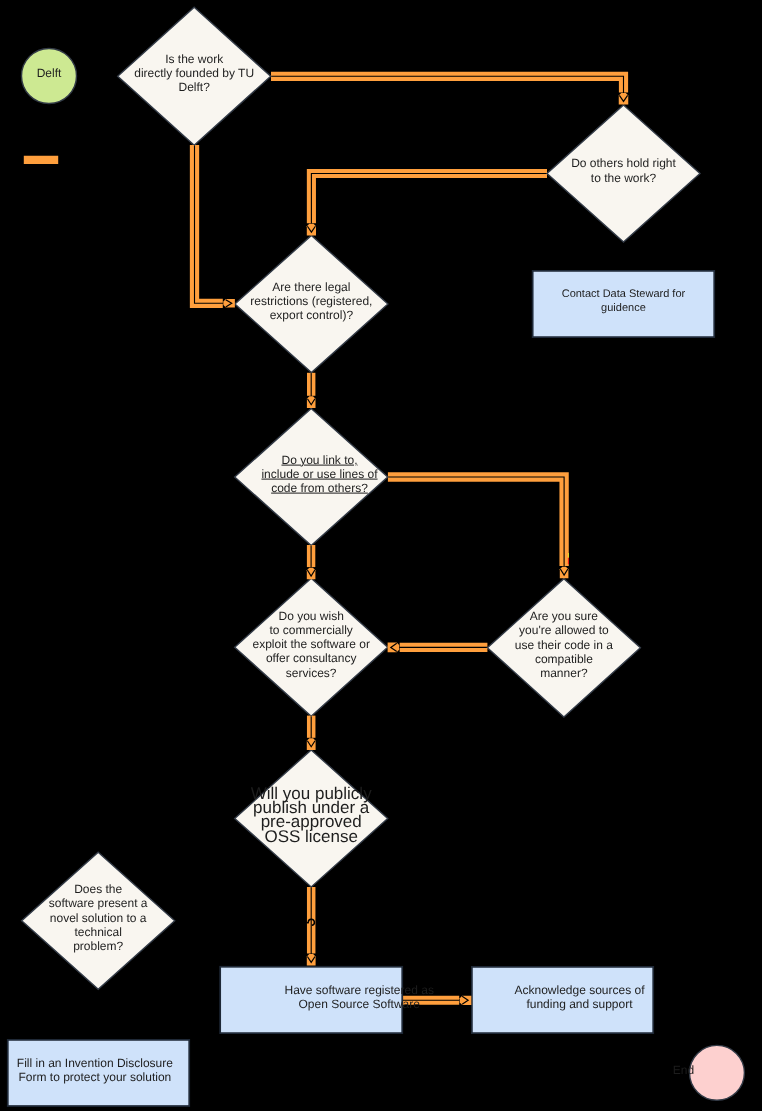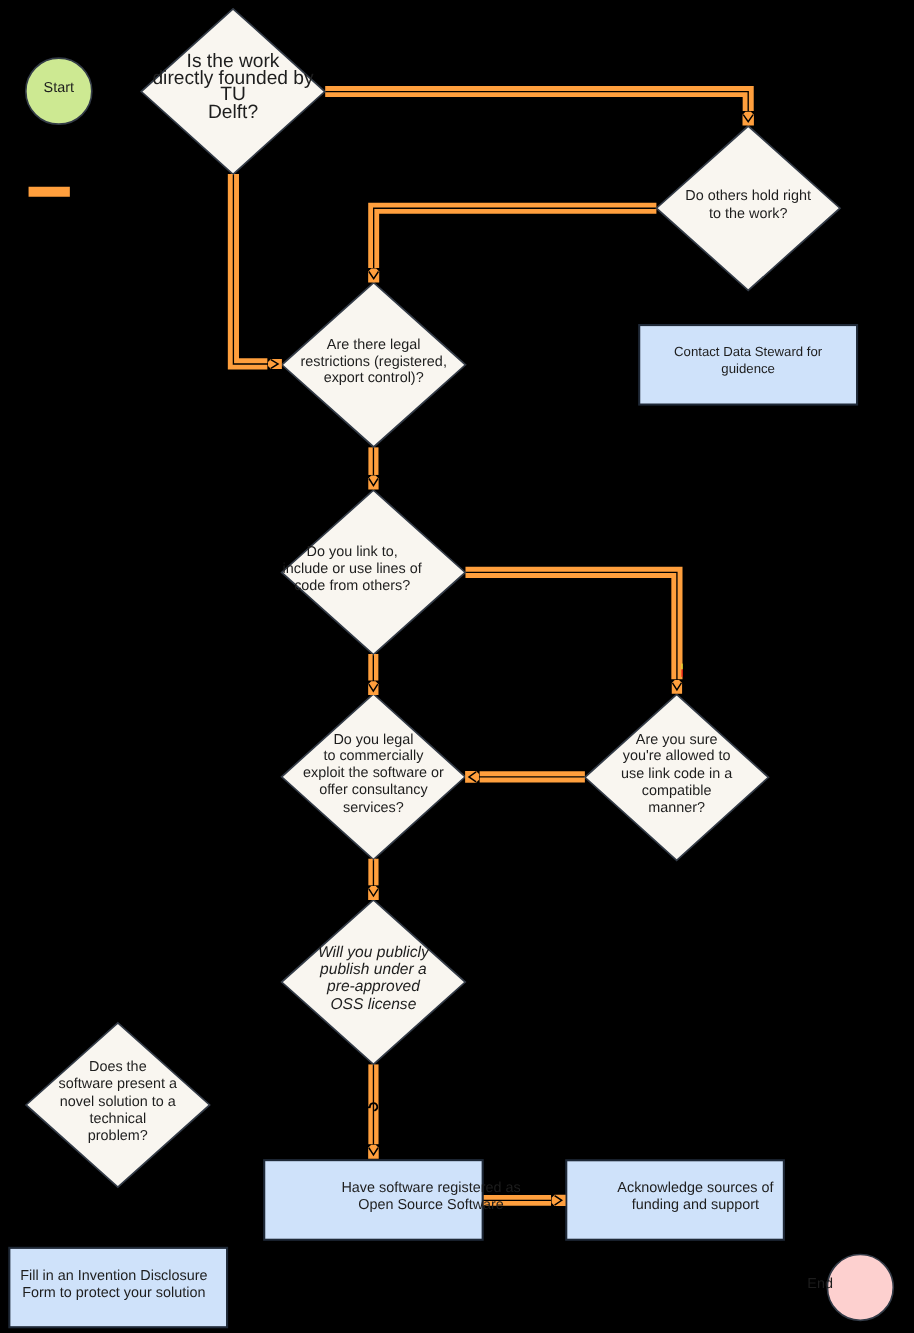--- a/index.html
+++ b/index.html
@@ -98,45 +98,45 @@
         <path d="M462.15,996.30 L468.10,1000.30 L462.15,1004.30" fill="none" stroke="#000000" stroke-width="1.2" stroke-linejoin="miter" stroke-linecap="butt"></path>
       </g>
       <g>
         <path d="M308.21,922.21 A3.1,3.1 0 1 1 312.44,925.28" fill="none" stroke="#000000" stroke-width="1.45" stroke-linecap="round"></path>
         <path d="M306.59999999999997,922.75 L308.8,922.75" fill="none" stroke="#000000" stroke-width="1.45" stroke-linecap="butt"></path>
       </g>
       <rect x="567.9" y="553" width="1" height="4.8" fill="#e3e22c"></rect>
       <rect x="567.9" y="557.8" width="1" height="6.3" fill="#ef1111"></rect>
     </svg>
   <div id="labels">
-    <div class="nlabel" style="font-size: 12px; line-height: 14.3px; transform: translate3d(0px, -3.4px, 0px); left: 21.5px; top: 48.5px; width: 55px; height: 55px;">Start</div>
-    <div class="nlabel" style="font-size: 16px; line-height: 14.3px; transform: translate3d(0px, -3.4px, 0px); left: 117.7px; top: 7.3px; width: 153px; height: 138px;">Is the work
+    <div class="nlabel" style="font-size: 12px; line-height: 14.3px; transform: translate3d(0px, -3.4px, 0px); left: 21.5px; top: 48.5px; width: 55px; height: 55px;">Delft</div>
+    <div class="nlabel" style="font-size: 12px; line-height: 14.3px; transform: translate3d(0px, -3.4px, 0px); left: 117.7px; top: 7.3px; width: 153px; height: 138px;">Is the work
 directly founded by TU
 Delft?</div>
     <div class="nlabel" style="font-size: 12px; line-height: 14.3px; transform: translate3d(0px, -3.4px, 0px); left: 547px; top: 105px; width: 153px; height: 137px;">Do others hold right
 to the work?</div>
     <div class="nlabel" style="font-size: 11px; line-height: 14.3px; transform: translate3d(0px, -3.4px, 0px); left: 531.8px; top: 270px; width: 183.3px; height: 68px;">Contact Data Steward for
 guidence</div>
     <div class="nlabel" style="font-size: 12px; line-height: 14.3px; transform: translate3d(0px, -3.4px, 0px); left: 234.9px; top: 235.5px; width: 153px; height: 137px;">Are there legal
 restrictions (registered,
 export control)?</div>
-    <div class="nlabel" style="font-size: 12px; line-height: 14.3px; transform: translate3d(0px, -3.4px, 0px); left: 217px; top: 408.5px; width: 153px; height: 137px;">Do you link to,
+    <div class="nlabel" style="font-size: 12px; line-height: 14.3px; transform: translate3d(0px, -3.4px, 0px); left: 243px; top: 408.5px; width: 153px; height: 137px; text-decoration: underline;">Do you link to,
 include or use lines of
 code from others?</div>
-    <div class="nlabel" style="font-size: 12px; line-height: 14.3px; transform: translate3d(0px, -3.4px, 0px); left: 234.7px; top: 578.3px; width: 153px; height: 138px;">Do you legal
+    <div class="nlabel" style="font-size: 12px; line-height: 14.3px; transform: translate3d(0px, -3.4px, 0px); left: 234.7px; top: 578.3px; width: 153px; height: 138px;">Do you wish
 to commercially
 exploit the software or
 offer consultancy
 services?</div>
     <div class="nlabel" style="font-size: 12px; line-height: 14.3px; transform: translate3d(0px, -3.4px, 0px); left: 487.4px; top: 578.65px; width: 153px; height: 138.3px;">Are you sure
 you're allowed to
-use link code in a
+use their code in a
 compatible
 manner?</div>
-    <div class="nlabel" style="font-size: 13px; line-height: 14.3px; transform: translate3d(0px, -3.4px, 0px); left: 234.7px; top: 749.9px; width: 153px; height: 137px; font-style: italic;">Will you publicly
+    <div class="nlabel" style="font-size: 17px; line-height: 14.3px; transform: translate3d(0px, -3.4px, 0px); left: 234.7px; top: 749.9px; width: 153px; height: 137px;">Will you publicly
 publish under a
 pre-approved
 OSS license</div>
     <div class="nlabel" style="font-size: 12px; line-height: 14.3px; transform: translate3d(0px, -3.4px, 0px); left: 21.7px; top: 852.3px; width: 153px; height: 137px;">Does the
 software present a
 novel solution to a
 technical
 problem?</div>
     <div class="nlabel" style="font-size: 12px; line-height: 14.3px; transform: translate3d(0px, -3.4px, 0px); left: 219.3px; top: 965.9px; width: 183.8px; height: 68.1px; margin-left: 48px;">Have software registered as
 Open Source Software</div>

